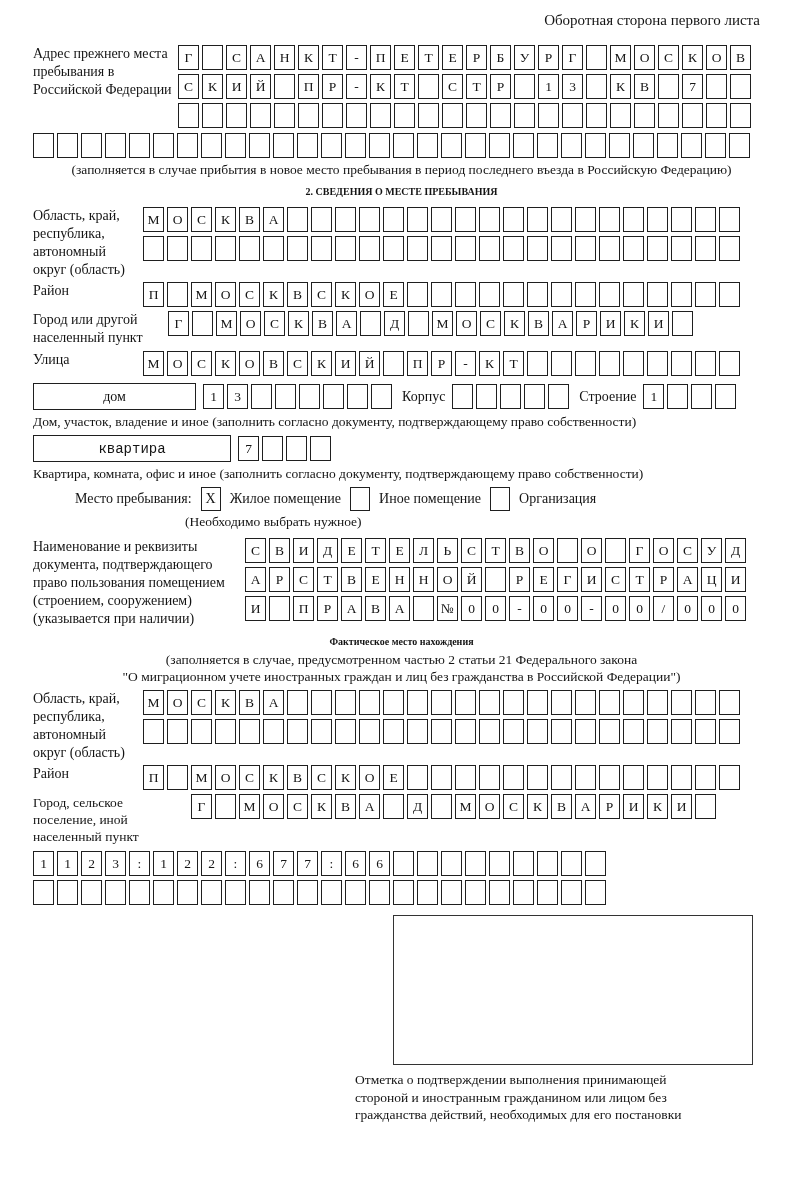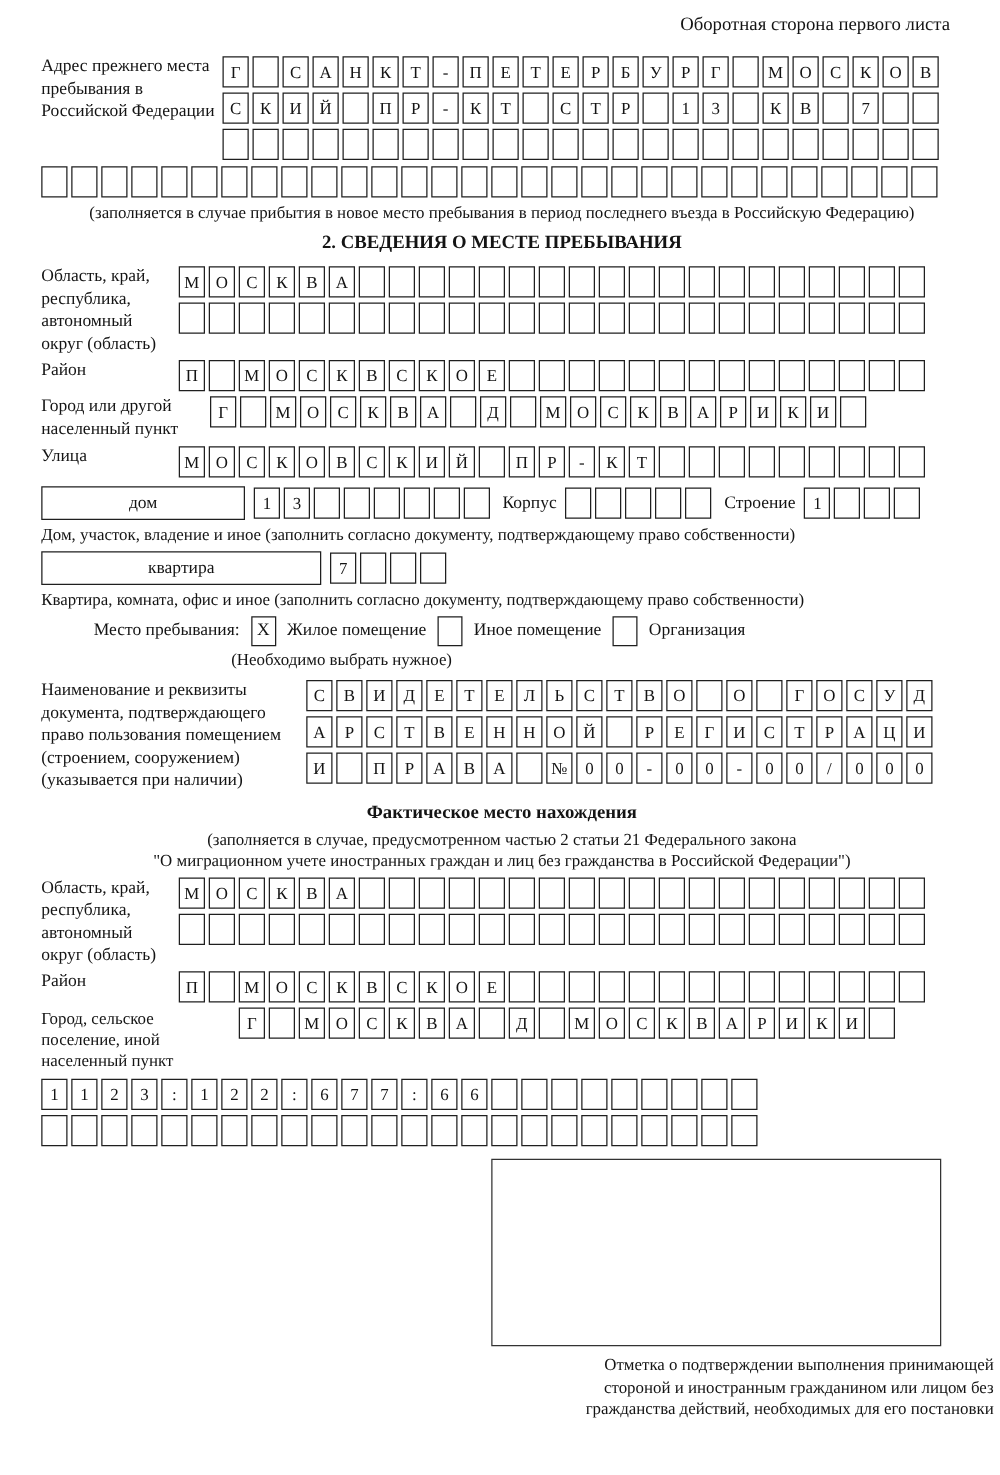--- a/index.html
+++ b/index.html
@@ -20,49 +20,49 @@
   .rows { display:flex; flex-direction:column; }
   .rows .cells + .cells { margin-top:4px; }
   .cells { display:flex; }
   .cell {
     flex:none; width:21px; height:25px; border:1.5px solid #1f1f1f;
     margin-right:3px; display:flex; align-items:center; justify-content:center;
     font-size:13.5px; background:#fff;
   }
   .note { font-size:13.5px; line-height:17px; }
   .center { text-align:center; }
-  .title { font-weight:bold; font-size:15px; text-align:center; }
+  .title { font-weight:bold; font-size:10px; text-align:center; }
 
   .houserow { display:flex; align-items:center; margin-top:7px; }
   .widebox {
     flex:none; border:1.5px solid #1f1f1f; height:27px;
     display:flex; align-items:center; justify-content:center; font-size:14px;
   }
   .dom { width:163px; margin-right:7px; }
-  .kv  { width:224px; margin-right:7px; }
+  .kv  { width:198px; margin-right:7px;font-family:Liberation Mono, monospace; }
   .inlineLbl { flex:none; font-size:14px; margin:0 7px; }
 
   .stayrow { display:flex; align-items:center; font-size:14px; margin-top:5px;margin-left:42px; }
   .checkbox {
     flex:none; width:20px; height:24px; border:1.5px solid #1f1f1f;
     display:flex; align-items:center; justify-content:center;
     font-size:14px; margin:0 9px;
   }
   .staynote { margin-left:152px; margin-top:2px; }
 
   .mt3{margin-top:3px}.mt4{margin-top:4px}.mt5{margin-top:5px}.mt6{margin-top:6px}
   .mt8{margin-top:8px}.mt10{margin-top:10px}.mt16{margin-top:16px}
 
   .rect {
     width:360px; height:150px; border:1.6px solid #333;
     margin-left:360px; margin-top:10px;
   }
   .caption {
     width:440px; margin-left:322px; margin-top:6px;
-    text-align:right; font-size:13.5px; line-height:17.5px;
+    text-align:left; font-size:13.5px; line-height:17.5px;
   }
 </style>
 </head>
 <body>
 
 <div class="page">
 
   <div class="hdr">Оборотная сторона первого листа</div>
 
   <div class="frow mt16">

